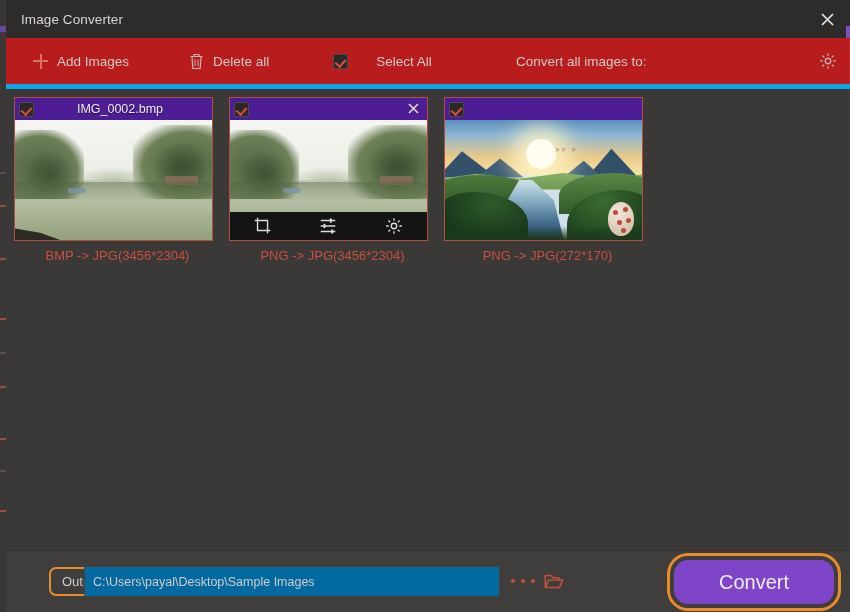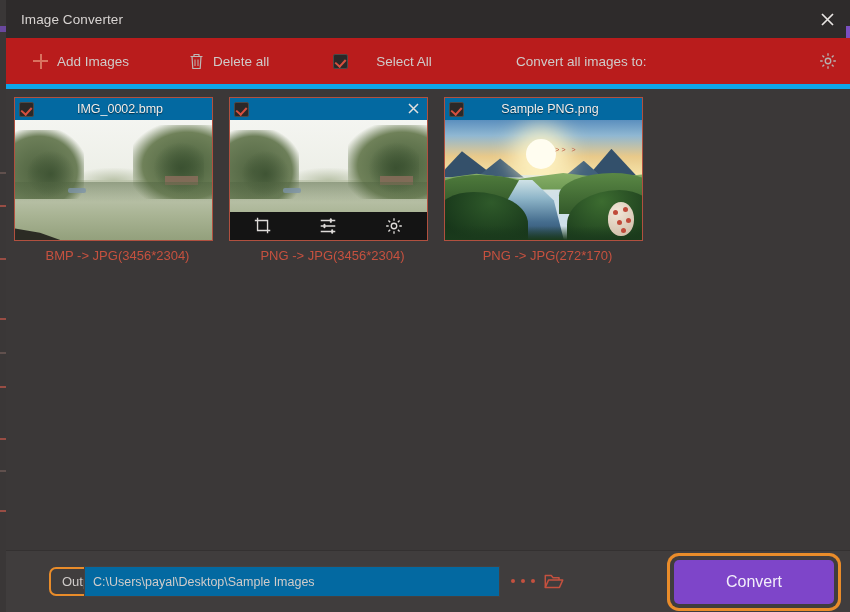--- a/index.html
+++ b/index.html
@@ -136,21 +136,21 @@
 
   .card {
     width: 199px; margin-right: 8px;
     border: 1.5px solid #b1503f;
     background: #6e6a68;
     position: relative;
     cursor: pointer;
   }
   .card-head {
     height: 22px;
-    background: #0369a1;
+    background: #4c1d95;
     display: flex; align-items: center;
     position: relative;
   }
   .card-head .checkbox { margin-left: 4px; }
   .card-head .fname {
     flex: 1 1 auto; text-align: center;
     font-size: 12.5px; color: #efedec;
     padding-right: 6px;
     overflow: hidden; white-space: nowrap;
     text-shadow: 0 1px 1px rgba(0,0,0,.55);
@@ -336,23 +336,23 @@
     width: 4px; height: 4px; border-radius: 50%; background: #c4513f;
   }
   #folder-btn {
     position: absolute; left: 537px; top: 19px;
     width: 22px; height: 22px; cursor: pointer;
   }
   #convert-btn {
     position: absolute; right: 16px; top: 9px;
     width: 160px; height: 44px;
     background: #7e45c9;
-    border-radius: 5px;
+    border-radius: 14px;
     display: flex; align-items: center; justify-content: center;
-    font-size: 16px; color: #f2eefa;
+    font-size: 20px; color: #f2eefa;
     cursor: pointer;
     box-shadow: 0 0 0 4px #403d3d, 0 0 0 7px #e98c2a;
   }
 </style>
 </head>
 <body>
 
 <div id="bg-strip">
   <div class="mark purple" style="top:26px"></div>
   <div class="mark" style="top:172px"></div>
@@ -496,21 +496,20 @@
             </div>
           </div>
         </div>
         <div class="conv-label">PNG -&gt; JPG(3456*2304)</div>
       </div>
 
       <div class="card-wrap">
         <div class="card">
           <div class="card-head">
             <div class="checkbox"></div>
-            <div class="fname">Sample PNG.png</div>
           </div>
           <div class="thumb">
             <div class="sceneB">
               <div class="skyB"></div>
               <div class="mtn m1"></div>
                 <div class="mtn m2"></div>
               <div class="mtn m3"></div>
                 <div class="mtn m4"></div>
               <div class="sun"></div>
               <div class="birds">&gt;&gt; &gt;</div>

